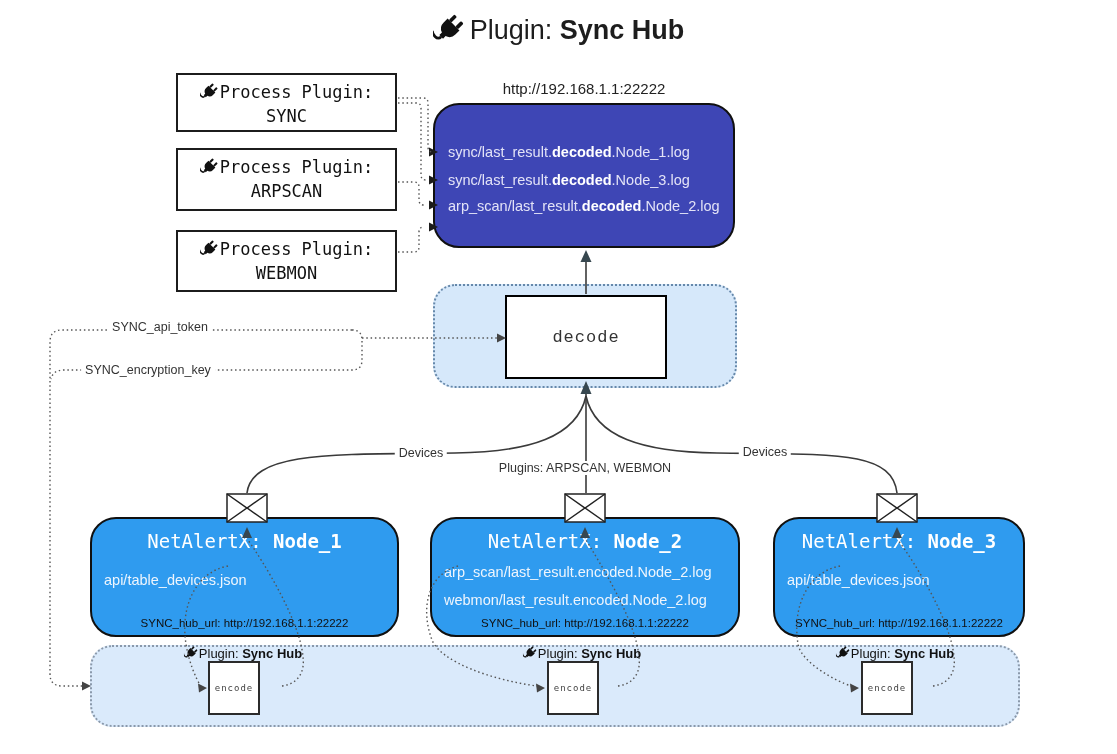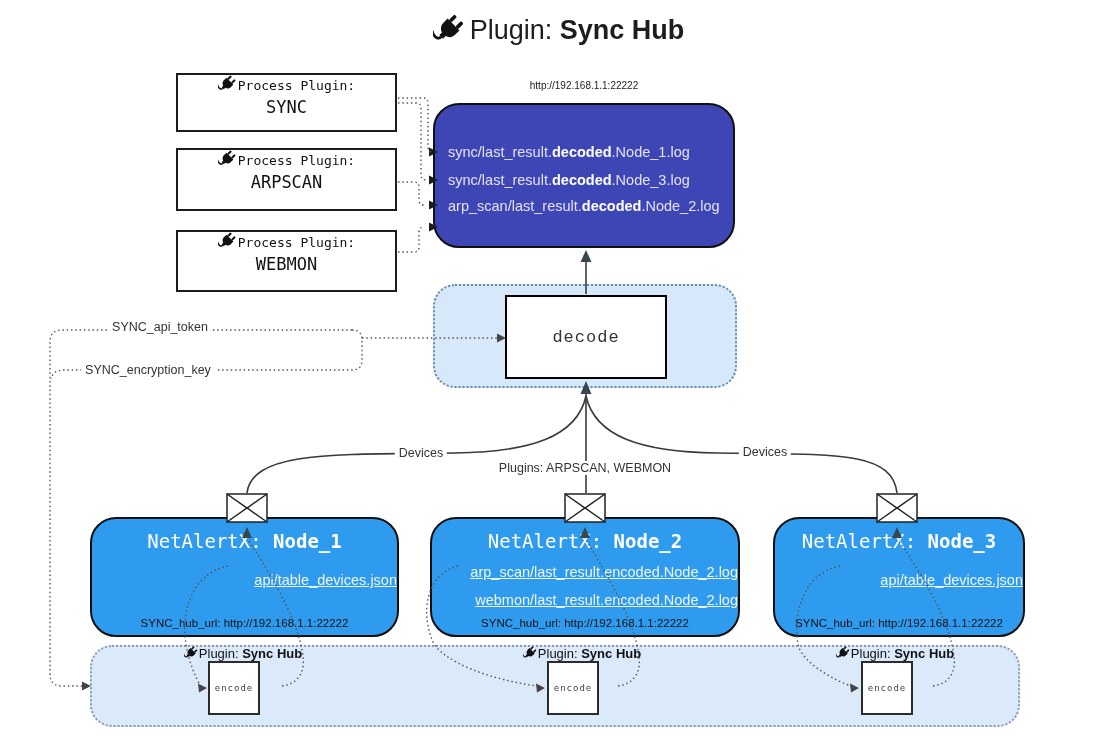--- a/index.html
+++ b/index.html
@@ -7,48 +7,48 @@
          font-family:"Liberation Sans",sans-serif;}
   
   .title{position:absolute;top:14px;left:0;width:1117px;text-align:center;
          font-size:27px;color:#1d1d1d;z-index:2;}
   .title .plug-lg{width:31px;height:31px;vertical-align:-6px;margin-right:6px;}
   .title b{font-weight:700;}
   
   .pbox{position:absolute;left:176px;width:221px;background:#fff;border:2px solid #1c1c1c;
         box-sizing:border-box;text-align:center;z-index:2;
         font-family:"DejaVu Sans Mono","Liberation Mono",monospace;color:#111;}
-  .pbox .l1{font-size:13px;white-space:nowrap;}
+  .pbox .l1{font-size:17px;padding-top:7px;white-space:nowrap;}
   .pbox .l2{font-size:17px;padding-top:4px;}
   .plug-sm{width:18px;height:18px;vertical-align:-3px;margin-right:2px;}
   
   .hub{position:absolute;left:433px;top:103px;width:302px;height:145px;background:#3E46B5;
        border:2px solid #101010;border-radius:26px;box-sizing:border-box;z-index:2;}
   .hub-title{position:absolute;top:10px;left:0;width:100%;text-align:center;color:#fff;
        font-family:"DejaVu Sans Mono","Liberation Mono",monospace;font-size:19px;}
   .hub-title b{font-weight:700;}
   .hub-file{position:absolute;left:13px;width:285px;color:#e3e3f7;font-size:14.5px;white-space:nowrap;}
   .hub-file b{color:#fff;font-weight:700;}
   .hub-url{position:absolute;left:433px;top:80px;width:302px;text-align:center;
-       font-size:10px;color:#222;z-index:2;}
+       font-size:15px;color:#222;z-index:2;}
   
   .panel{position:absolute;left:433px;top:284px;width:304px;height:104px;background:#D6E8FA;
        border:2px dotted #6688aa;border-radius:22px;box-sizing:border-box;z-index:1;}
   .decode-box{position:absolute;left:505px;top:295px;width:162px;height:84px;background:#fff;
        border:2px solid #000000;box-sizing:border-box;z-index:2;display:flex;align-items:center;
        justify-content:center;font-family:Liberation Mono, monospace;
        font-size:17px;color:#333;letter-spacing:1px;}
   
   .node{position:absolute;top:517px;height:120px;background:#2F9BEF;border:2px solid #101010;
        border-radius:26px;box-sizing:border-box;z-index:2;}
   .node-title{position:absolute;top:11px;left:0;width:100%;text-align:center;color:#fff;
        font-family:"DejaVu Sans Mono","Liberation Mono",monospace;font-size:19px;white-space:nowrap;}
   .node-title b{font-weight:700;}
-  .node-file{position:absolute;left:0;width:100%;text-align:right;color:#eef5fd;
-       font-size:14.5px;white-space:nowrap;text-decoration:underline;}
+  .node-file{position:absolute;left:12px;width:100%;text-align:left;color:#eef5fd;
+       font-size:14.5px;white-space:nowrap;}
   .node-url{position:absolute;left:0;bottom:6px;width:100%;text-align:center;color:#101010;
        font-size:11.5px;}
   
   .band{position:absolute;left:90px;top:645px;width:930px;height:82px;background:#DAEAFB;
        border:2px dotted #8a99ab;border-radius:22px;box-sizing:border-box;z-index:1;}
   .band-label{position:absolute;top:646px;transform:translateX(-50%);white-space:nowrap;
        font-size:13px;color:#111;z-index:2;}
   .band-label b{font-weight:700;}
   .plug-xs{width:14px;height:14px;vertical-align:-2px;margin-right:1px;}
   .encode-box{position:absolute;top:661px;width:52px;height:54px;background:#fff;

